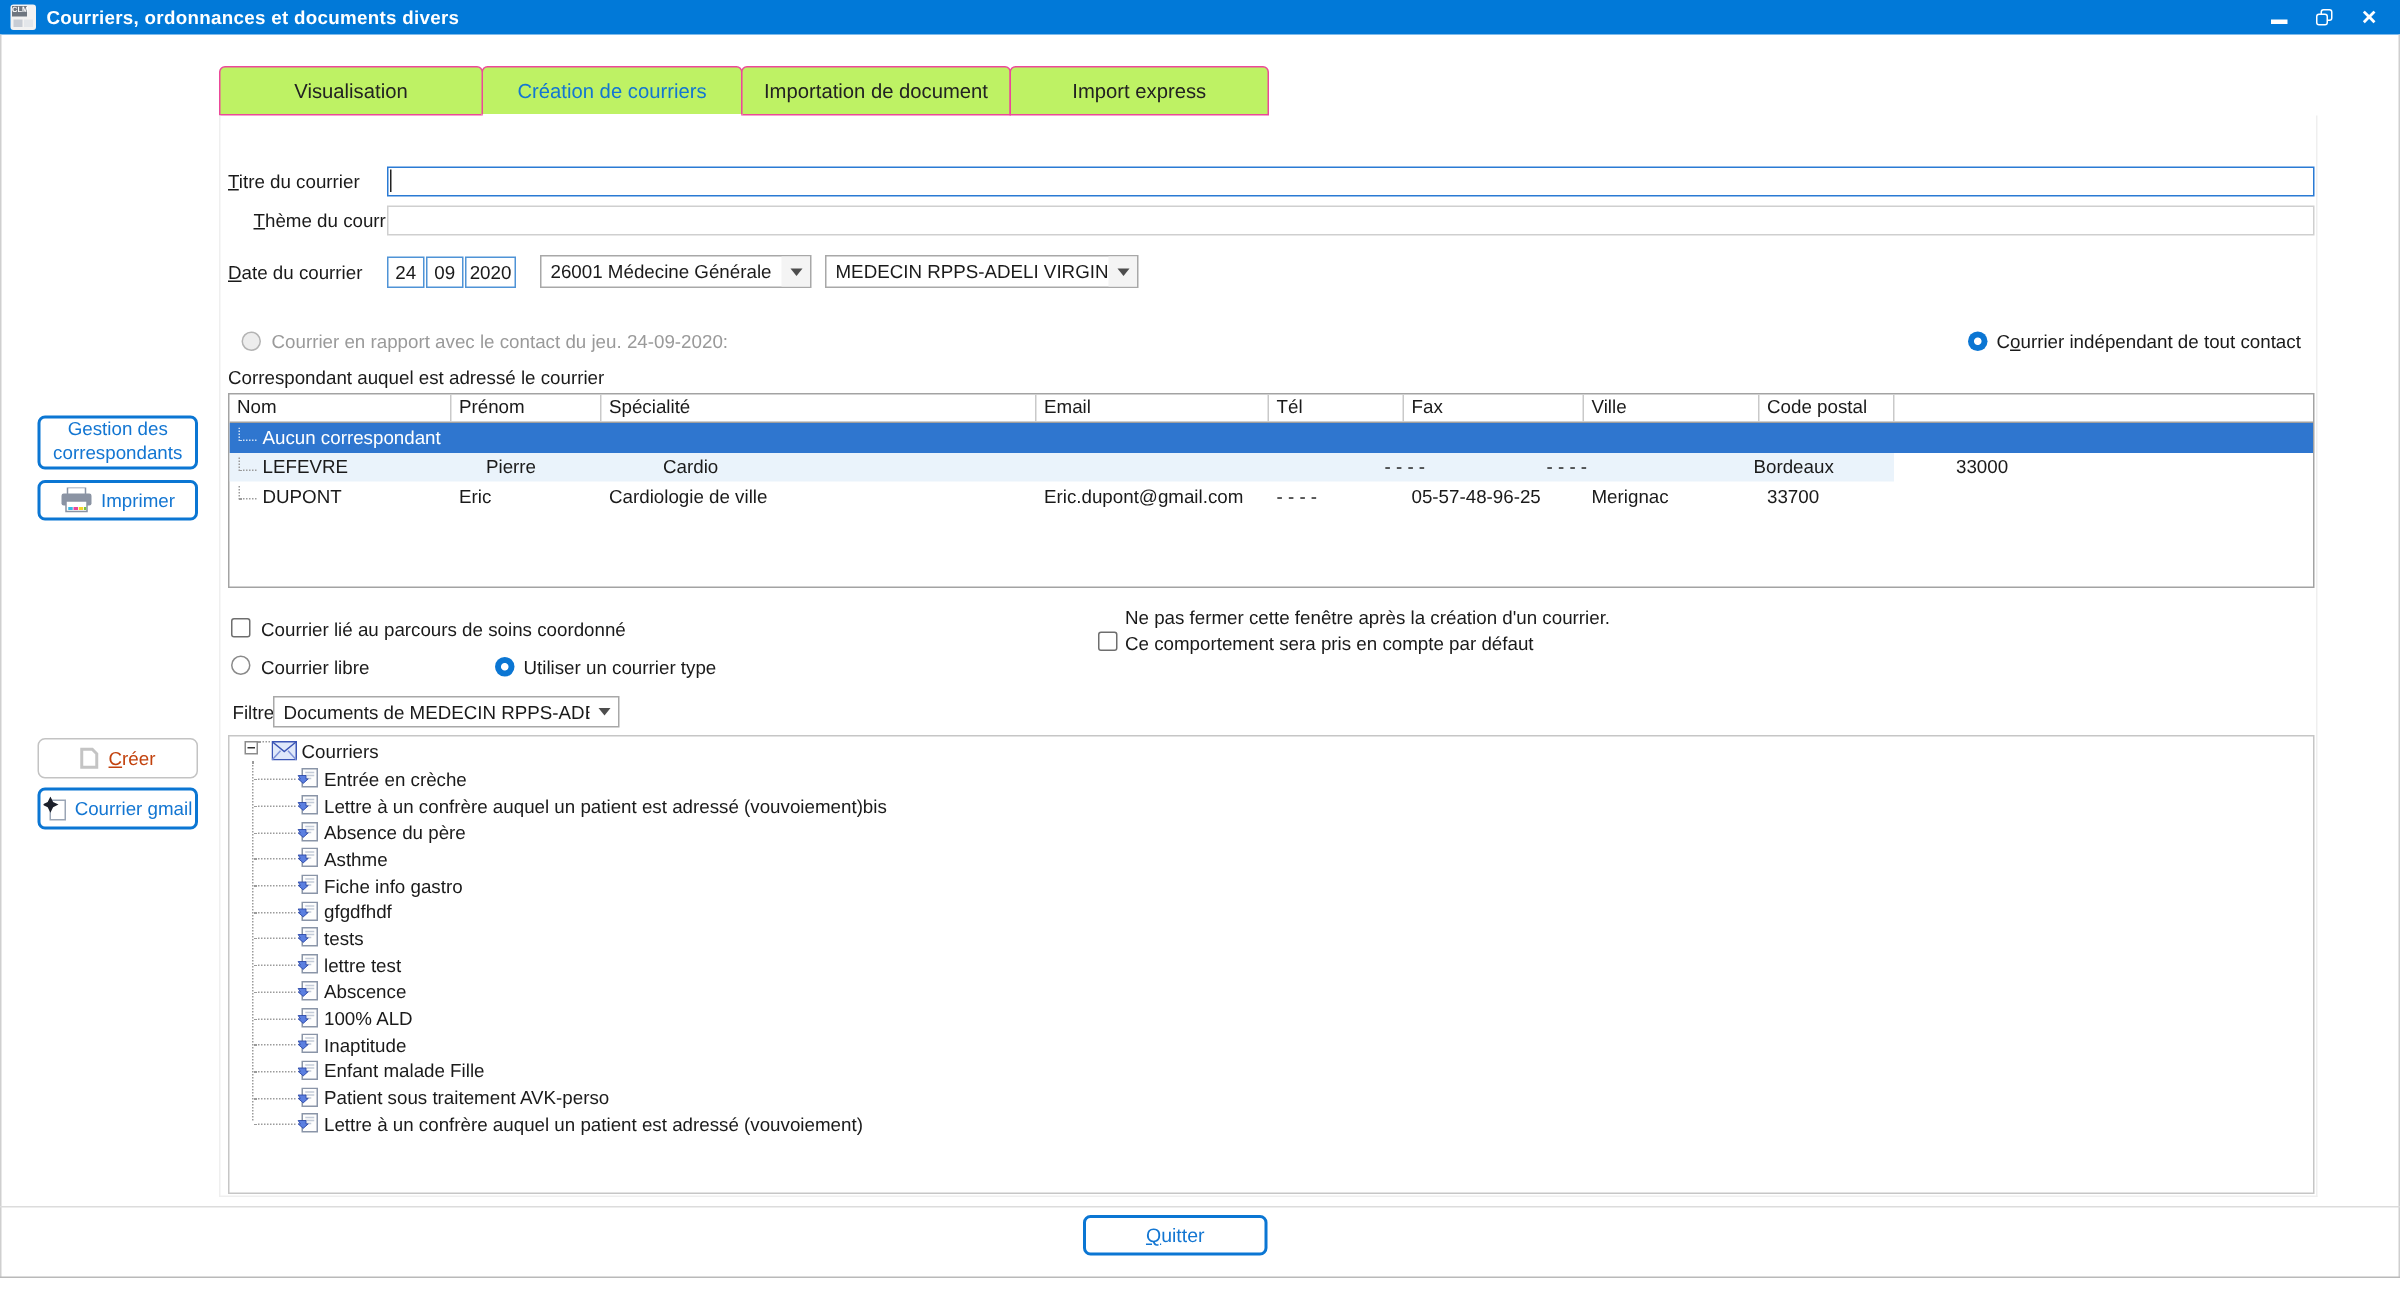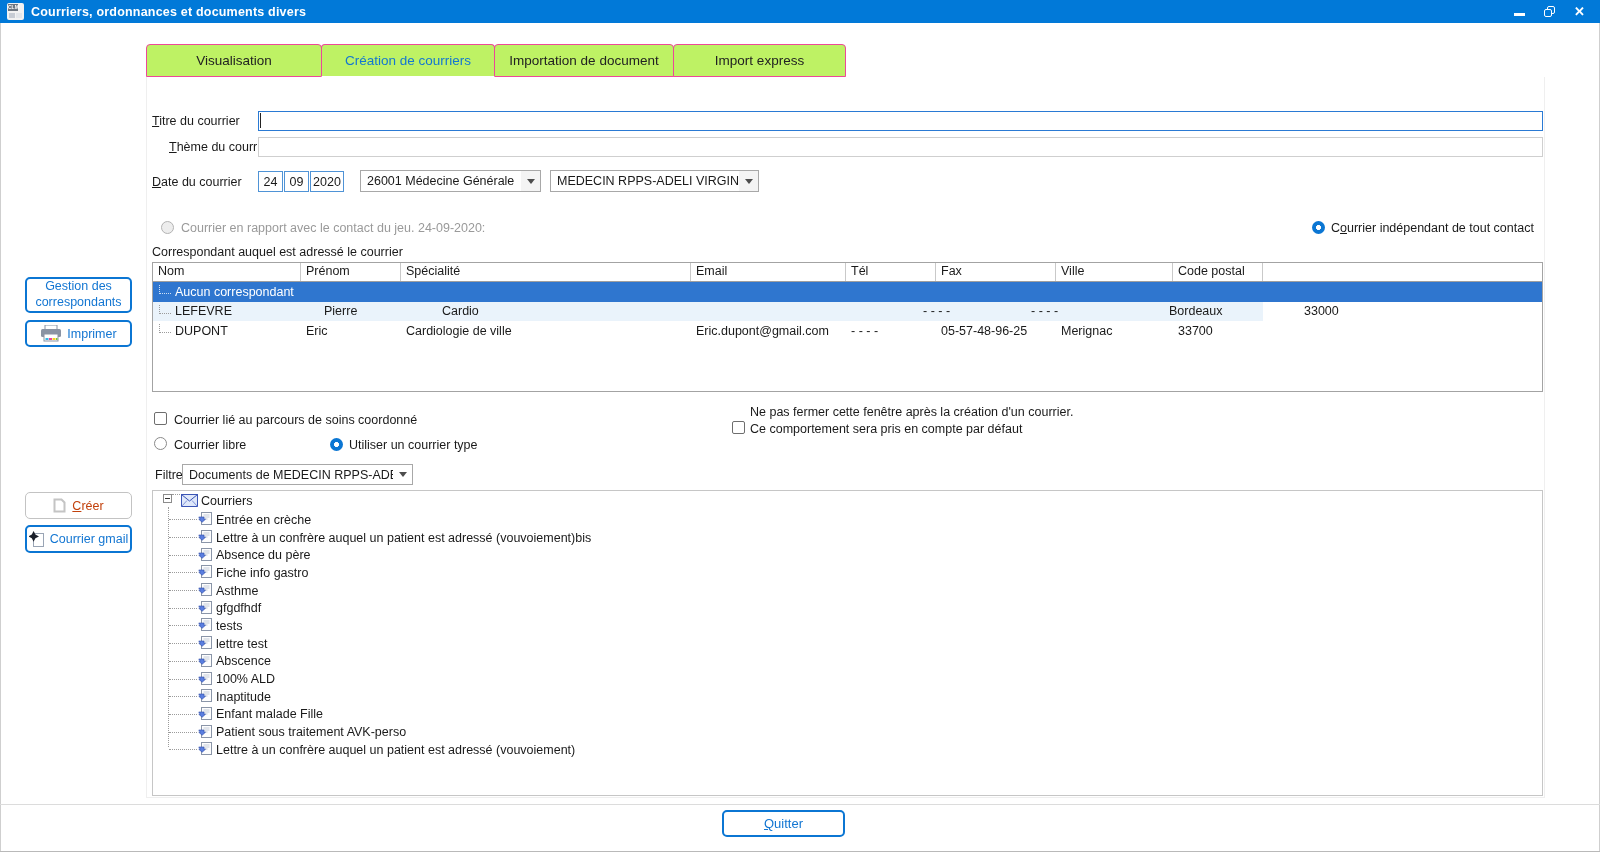--- a/index.html
+++ b/index.html
@@ -312,32 +312,32 @@
         </div>
         <div class="titem">
           <span class="conn"></span>
           <span class="doc icon-span">
             <svg width="14" height="15" viewBox="0 0 14 15">
               <rect x="3.5" y="0.5" width="10" height="12" fill="#fdfdfd" stroke="#8a95a8"></rect>
               <path d="M5.5,3 h6 M5.5,5 h6 M5.5,7 h4" stroke="#c3cbd8" fill="none"></path>
               <path d="M1,8 L8,8 L8,11 L10,11 L5.5,15 L1,11 L3,11 Z" transform="translate(0,-1) scale(0.75)" fill="#5b7fe0" stroke="#2c49a8" stroke-width="0.8"></path>
             </svg>
           </span>
+          <span class="tlabel">Asthme</span>
+        </div>
+        <div class="titem">
+          <span class="conn"></span>
+          <span class="doc icon-span">
+            <svg width="14" height="15" viewBox="0 0 14 15">
+              <rect x="3.5" y="0.5" width="10" height="12" fill="#fdfdfd" stroke="#8a95a8"></rect>
+              <path d="M5.5,3 h6 M5.5,5 h6 M5.5,7 h4" stroke="#c3cbd8" fill="none"></path>
+              <path d="M1,8 L8,8 L8,11 L10,11 L5.5,15 L1,11 L3,11 Z" transform="translate(0,-1) scale(0.75)" fill="#5b7fe0" stroke="#2c49a8" stroke-width="0.8"></path>
+            </svg>
+          </span>
           <span class="tlabel">Fiche info gastro</span>
-        </div>
-        <div class="titem">
-          <span class="conn"></span>
-          <span class="doc icon-span">
-            <svg width="14" height="15" viewBox="0 0 14 15">
-              <rect x="3.5" y="0.5" width="10" height="12" fill="#fdfdfd" stroke="#8a95a8"></rect>
-              <path d="M5.5,3 h6 M5.5,5 h6 M5.5,7 h4" stroke="#c3cbd8" fill="none"></path>
-              <path d="M1,8 L8,8 L8,11 L10,11 L5.5,15 L1,11 L3,11 Z" transform="translate(0,-1) scale(0.75)" fill="#5b7fe0" stroke="#2c49a8" stroke-width="0.8"></path>
-            </svg>
-          </span>
-          <span class="tlabel">Asthme</span>
         </div>
         <div class="titem">
           <span class="conn"></span>
           <span class="doc icon-span">
             <svg width="14" height="15" viewBox="0 0 14 15">
               <rect x="3.5" y="0.5" width="10" height="12" fill="#fdfdfd" stroke="#8a95a8"></rect>
               <path d="M5.5,3 h6 M5.5,5 h6 M5.5,7 h4" stroke="#c3cbd8" fill="none"></path>
               <path d="M1,8 L8,8 L8,11 L10,11 L5.5,15 L1,11 L3,11 Z" transform="translate(0,-1) scale(0.75)" fill="#5b7fe0" stroke="#2c49a8" stroke-width="0.8"></path>
             </svg>
           </span>

